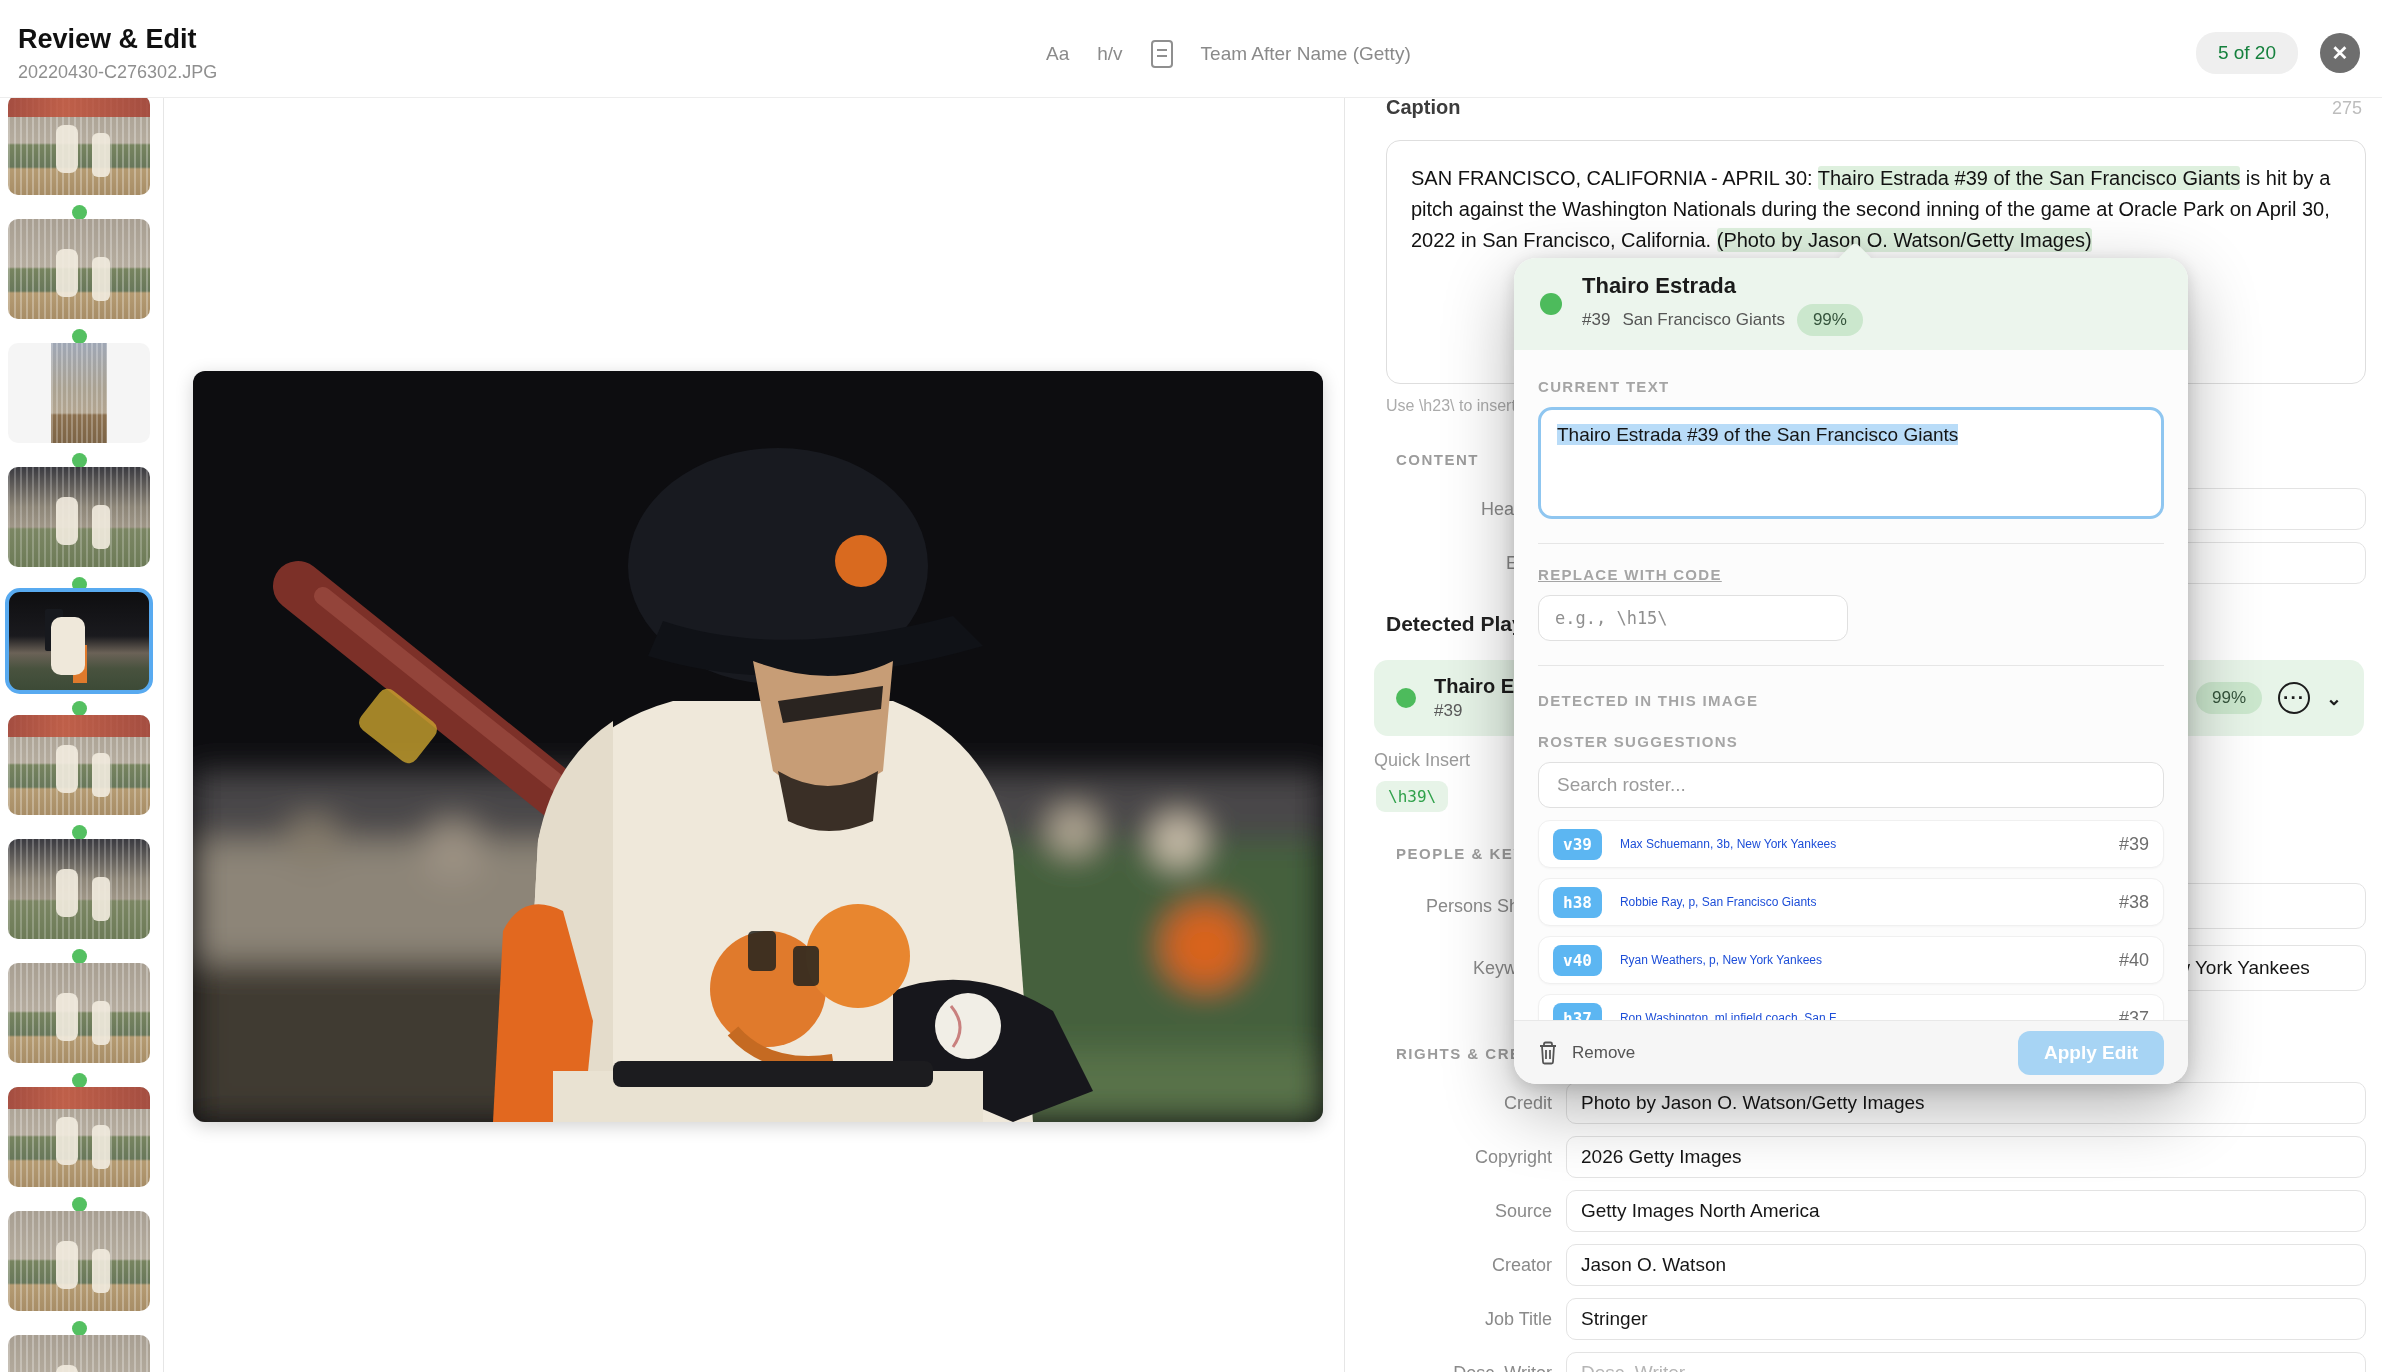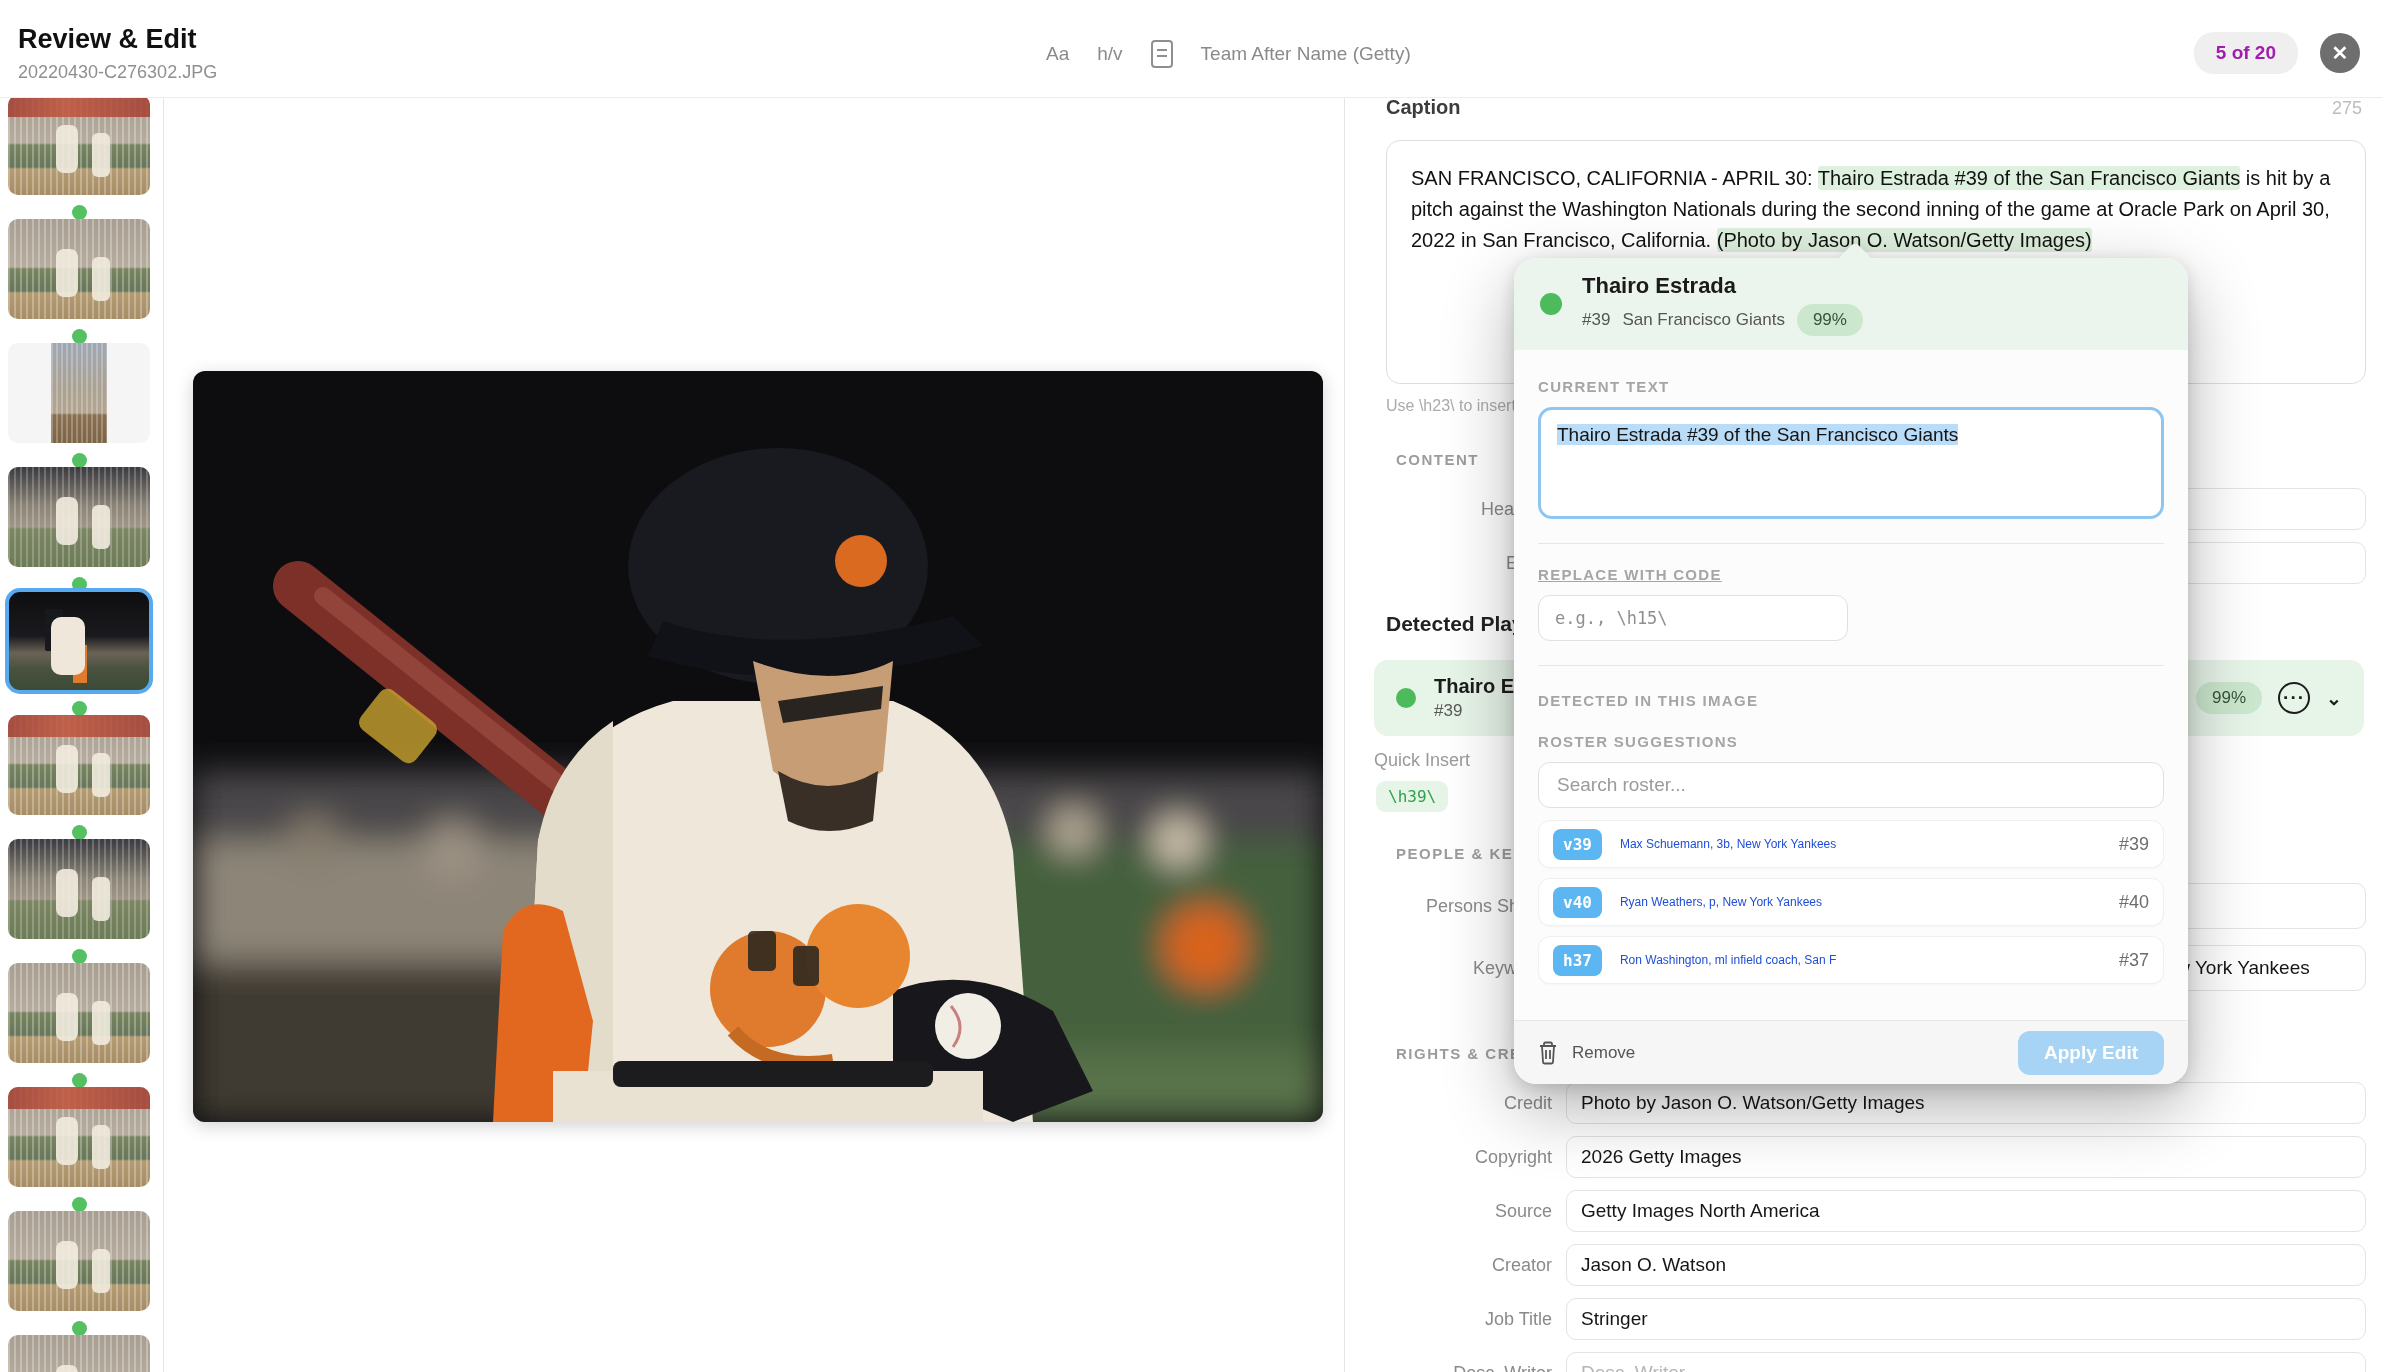--- a/index.html
+++ b/index.html
@@ -9,21 +9,21 @@
   
   #header { position:absolute; left:0; top:16px; width:2382px; height:82px; background:#fff;
     border-bottom:1px solid #ededed; z-index:30; }
   .hdr-title { position:absolute; left:18px; top:8px; font-size:27px; font-weight:bold; color:#111; }
   .hdr-file { position:absolute; left:18px; top:46px; font-size:18px; color:#8f8f8f; }
   .hdr-tools { position:absolute; left:1046px; top:24px; display:flex; align-items:center; gap:28px;
     font-size:19px; color:#8a8a8a; }
   .doc-ic { width:22px; height:28px; border:2px solid #8f8f8f; border-radius:4px; position:relative; }
   .doc-ic::before { content:""; position:absolute; left:4px; top:7px; width:10px; height:2px; background:#8f8f8f; box-shadow:0 6px 0 #8f8f8f; }
   .hdr-right { position:absolute; right:22px; top:16px; display:flex; align-items:center; gap:22px; }
-  .pill-count { background:#efefef; color:#a21caf; border-radius:20px; padding:10px 22px; font-size:19px;font-weight:bold; }
+  .pill-count { background:#efefef; color:#15803d; border-radius:20px; padding:10px 22px; font-size:19px; }
   .close-btn { width:40px; height:40px; border-radius:50%; background:#6e6e6e; color:#fff;
     display:flex; align-items:center; justify-content:center; font-size:20px; font-weight:bold; cursor:pointer; }
 
   
   #sidebar { position:absolute; left:0; top:83px; width:164px; height:1289px; background:#fff;
     border-right:1px solid #e6e6e6; overflow:hidden; }
   .thumb-wrap { position:absolute; left:8px; width:142px; }
   .thumb { width:142px; height:100px; border-radius:10px; overflow:hidden; position:relative;
     background:
       repeating-linear-gradient(90deg, rgba(255,255,255,.28) 0 2px, rgba(0,0,0,0) 2px 6px),
@@ -342,20 +342,25 @@
       <div class="mini-label det-label">DETECTED IN THIS IMAGE</div>
       <div class="mini-label roster-label">ROSTER SUGGESTIONS</div>
       <input class="search-input" placeholder="Search roster..." style="">
       <div class="roster-list">
         <div class="roster-row">
           <span class="r-badge">v39</span>
           <span class="r-name">Max Schuemann, 3b, New York Yankees</span>
           <span class="r-num">#39</span>
         </div>
         <div class="roster-row">
+          <span class="r-badge">h38</span>
+          <span class="r-name">Robbie Ray, p, San Francisco Giants</span>
+          <span class="r-num">#38</span>
+        </div>
+        <div class="roster-row">
           <span class="r-badge">v40</span>
           <span class="r-name">Ryan Weathers, p, New York Yankees</span>
           <span class="r-num">#40</span>
         </div>
         <div class="roster-row">
           <span class="r-badge">h37</span>
           <span class="r-name">Ron Washington, ml infield coach, San F</span>
           <span class="r-num">#37</span>
         </div>
       </div>

